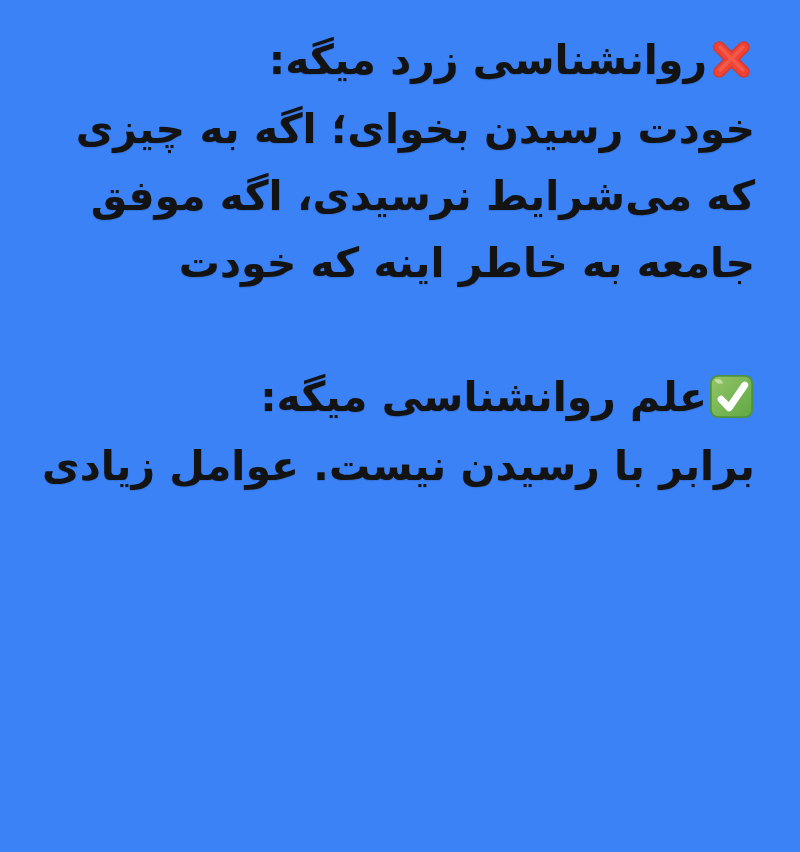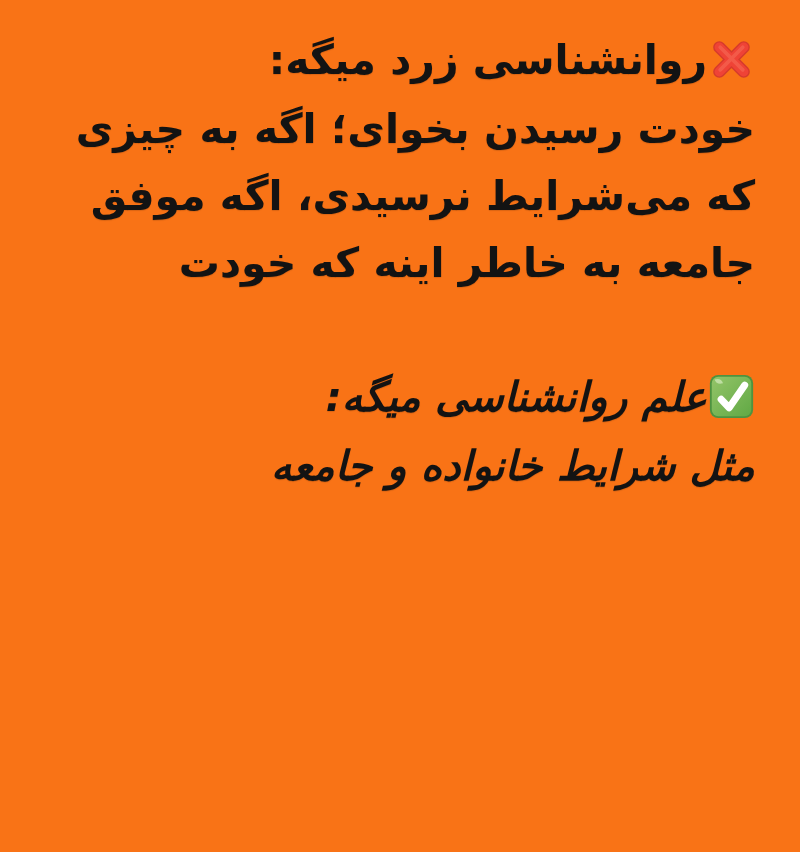--- a/index.html
+++ b/index.html
@@ -5,36 +5,35 @@
   html, body {
     margin: 0;
     padding: 0;
     background: #9e9e9d;
   }
   .poster {
     position: relative;
     width: 800px;
     height: 852px;
     margin: 0 auto;
-    background: #f97316;
+    background: #3b82f6;
     box-sizing: border-box;
     padding: 24px 45px 0 40px;
     direction: rtl;
     text-align: right;
     font-family: "DejaVu Sans", sans-serif;
     font-weight: bold;
     color: #131313;
     overflow: hidden;
   }
   .block {
     margin: 0;
   }
   .block--second {
     margin-top: 64px;
-    font-style: italic;
   }
   .line {
     font-size: 41px;
     line-height: 67px;
     white-space: nowrap;
     letter-spacing: 0;
     text-shadow: 0 1px 1px rgba(0,0,0,0.12);
   }
   .line--heading {
     line-height: 72px;
@@ -82,16 +81,16 @@
               <stop offset="1" stop-color="#61a945"></stop>
             </linearGradient>
           </defs>
           <rect x="4" y="4" width="92" height="92" rx="18" fill="#4e9340"></rect>
           <rect x="8" y="8" width="84" height="84" rx="14" fill="url(#greenGrad)"></rect>
           <path d="M14 14 q14 -4 18 8 q-14 4 -18 -8" fill="#c8e3ae" opacity="0.85"></path>
           <path d="M28 56 L45 74 L78 26" stroke="#ffffff" stroke-width="15" stroke-linecap="round" stroke-linejoin="round" fill="none"></path>
         </svg>
       </span><span>علم روانشناسی میگه:</span>
     </div>
-    <div class="line">مثل شرایط خانواده و جامعه</div>
+    <div class="line">برابر با رسیدن نیست. عوامل زیادی</div>
   </section>
 
 </div>
 
 </body></html>

